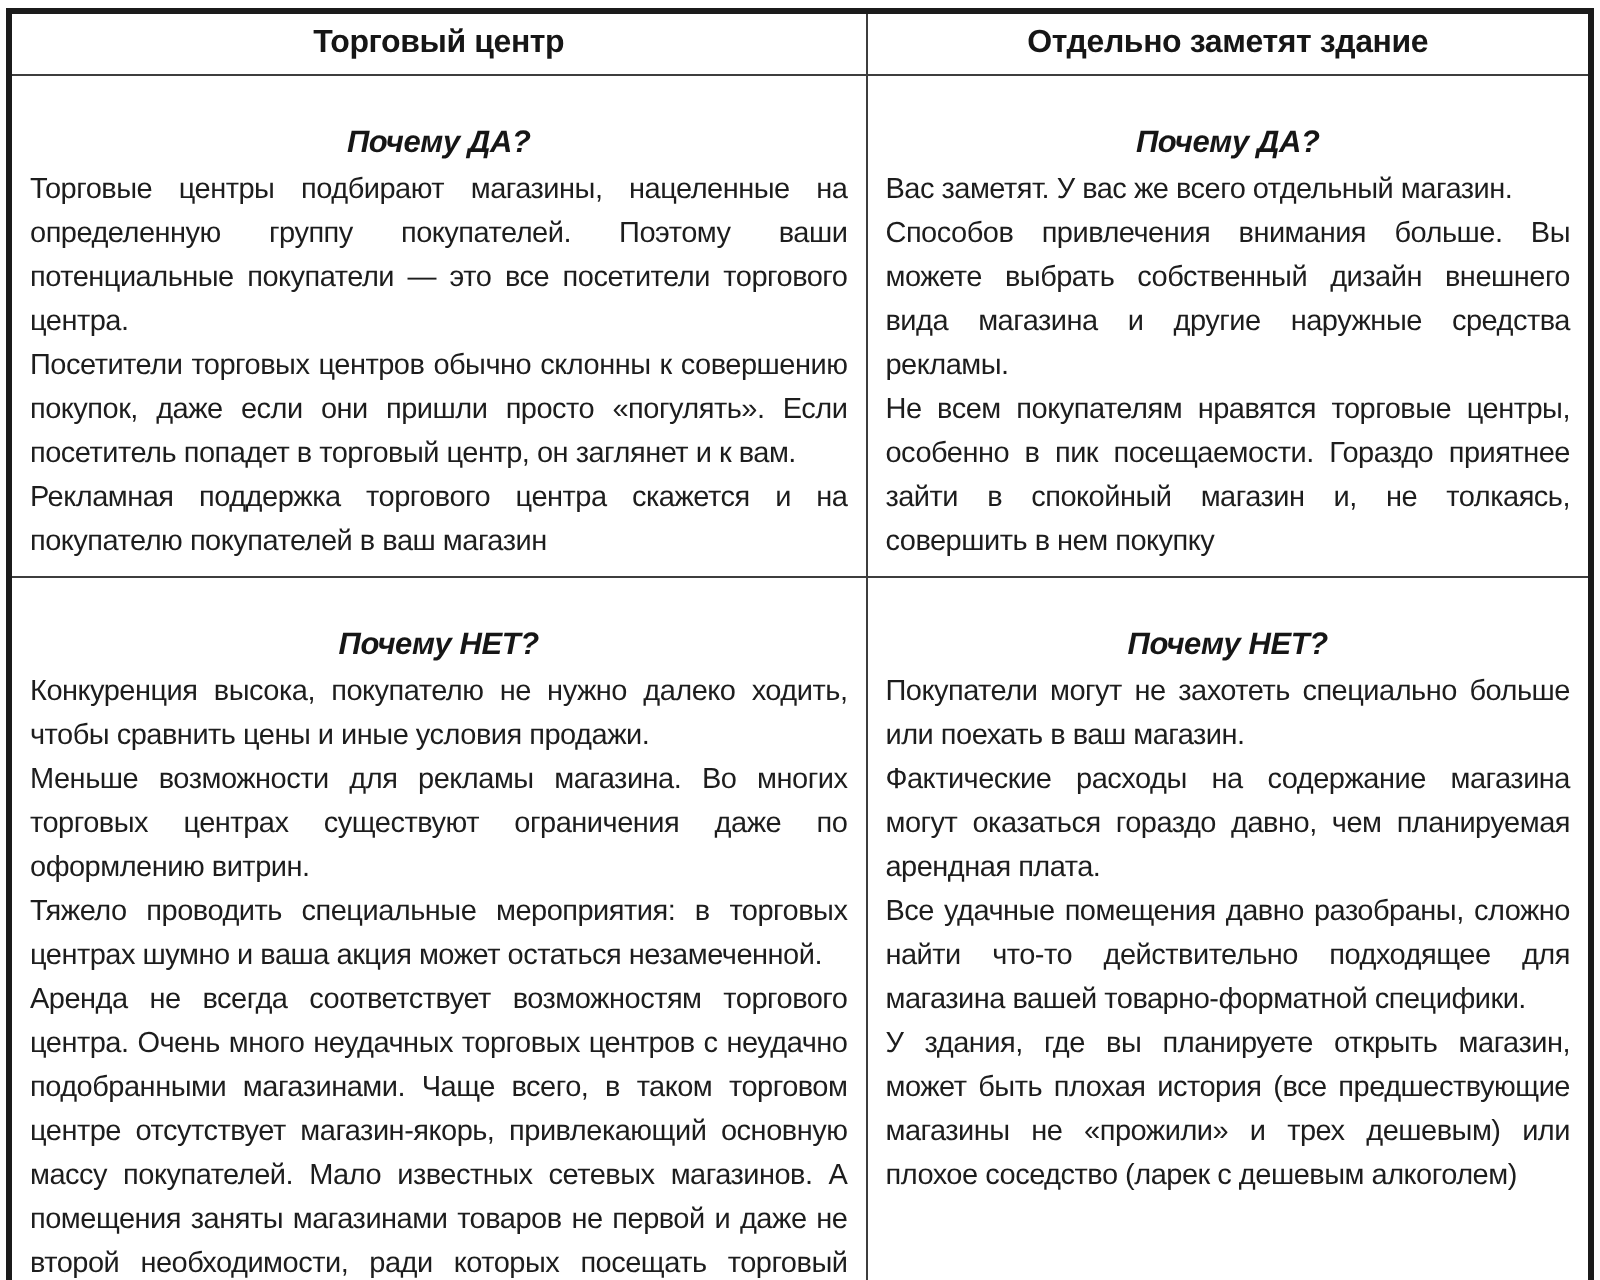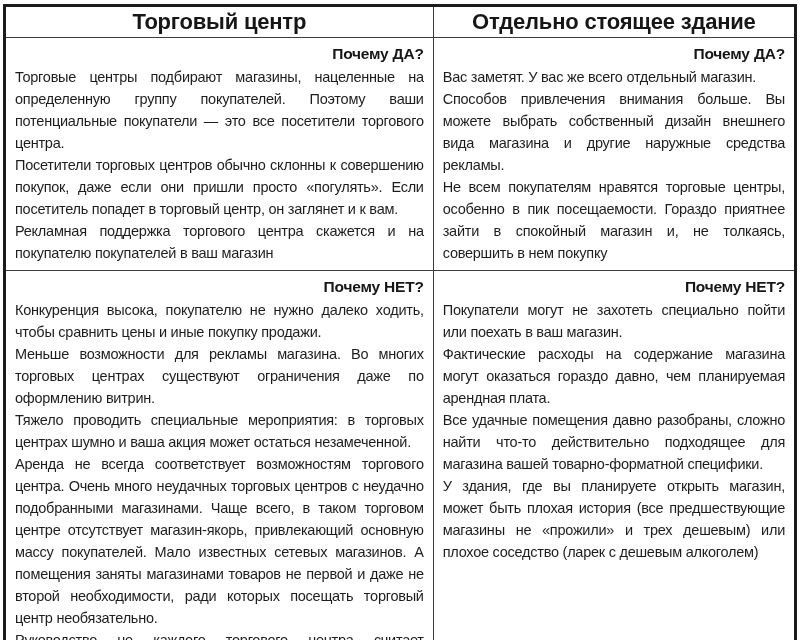--- a/index.html
+++ b/index.html
@@ -25,41 +25,42 @@
   .cmp-table th,
   .cmp-table td {
     border: 1px solid #3d3d3d;
     vertical-align: top;
     overflow: hidden;
   }
   .cmp-table th {
     height: 26px;
     vertical-align: middle;
     text-align: center;
-    font-size: 22px;
+    font-size: 16px;
     font-weight: bold;
     color: #161616;
     letter-spacing: -0.2px;
     padding: 2px 4px;
   }
   .cmp-table td {
     padding: 5px 9px 6px 9px;
   }
   .cmp-table tr.row-yes { height: 224px; }
   .cmp-table tr.row-no  { height: auto; }
   col.col-left  { width: 54.2%; }
   col.col-right { width: 45.8%; }
   .cell-title {
-    margin: 0 0 1px 0;
+    margin: 18px 0 1px 0;
     font-size: 15.5px;
     font-weight: bold;
     color: #161616;
-    text-align: right;
+    text-align: center;
     line-height: 22px;
     letter-spacing: -0.2px;
+    font-style: italic;
   }
   .cell-para {
     margin: 0;
     font-size: 14.5px;
     line-height: 22px;
     color: #1d1d1d;
     text-align: justify;
     letter-spacing: -0.25px;
     hyphens: auto;
     -webkit-hyphens: auto;
@@ -70,50 +71,50 @@
 
 <div class="page">
   <table class="cmp-table">
     <colgroup>
       <col class="col-left">
       <col class="col-right">
     </colgroup>
     <thead>
       <tr>
         <th>Торговый центр</th>
-        <th>Отдельно стоящее здание</th>
+        <th>Отдельно заметят здание</th>
       </tr>
     </thead>
     <tbody>
       <tr class="row-yes">
         <td>
           <p class="cell-title">Почему ДА?</p>
           <p class="cell-para">Торговые центры подбирают магазины, нацеленные на определенную группу покупателей. Поэтому ваши потенциальные покупатели — это все посетители торгового центра.</p>
           <p class="cell-para">Посетители торговых центров обычно склонны к совершению покупок, даже если они пришли просто «погулять». Если посетитель попадет в торговый центр, он заглянет и к вам.</p>
           <p class="cell-para">Рекламная поддержка торгового центра скажется и на покупателю покупателей в ваш магазин</p>
         </td>
         <td>
           <p class="cell-title">Почему ДА?</p>
           <p class="cell-para">Вас заметят. У вас же всего отдельный магазин.</p>
           <p class="cell-para">Способов привлечения внимания больше. Вы можете выбрать собственный дизайн внешнего вида магазина и другие наружные средства рекламы.</p>
           <p class="cell-para">Не всем покупателям нравятся торговые центры, особенно в пик посещаемости. Гораздо приятнее зайти в спокойный магазин и, не толкаясь, совершить в нем покупку</p>
         </td>
       </tr>
       <tr class="row-no">
         <td>
           <p class="cell-title">Почему НЕТ?</p>
-          <p class="cell-para">Конкуренция высока, покупателю не нужно далеко ходить, чтобы сравнить цены и иные покупку продажи.</p>
+          <p class="cell-para">Конкуренция высока, покупателю не нужно далеко ходить, чтобы сравнить цены и иные условия продажи.</p>
           <p class="cell-para">Меньше возможности для рекламы магазина. Во многих торговых центрах существуют ограничения даже по оформлению витрин.</p>
           <p class="cell-para">Тяжело проводить специальные мероприятия: в торговых центрах шумно и ваша акция может остаться незамеченной.</p>
           <p class="cell-para">Аренда не всегда соответствует возможностям торгового центра. Очень много неудачных торговых центров с неудачно подобранными магазинами. Чаще всего, в таком торговом центре отсутствует магазин-якорь, привлекающий основную массу покупателей. Мало известных сетевых магазинов. А помещения заняты магазинами товаров не первой и даже не второй необходимости, ради которых посещать торговый центр необязательно.</p>
           <p class="cell-para">Руководство не каждого торгового центра считает необходимым тратить средства на его раскрутку</p>
         </td>
         <td>
           <p class="cell-title">Почему НЕТ?</p>
-          <p class="cell-para">Покупатели могут не захотеть специально пойти или поехать в ваш магазин.</p>
+          <p class="cell-para">Покупатели могут не захотеть специально больше или поехать в ваш магазин.</p>
           <p class="cell-para">Фактические расходы на содержание магазина могут оказаться гораздо давно, чем планируемая арендная плата.</p>
           <p class="cell-para">Все удачные помещения давно разобраны, сложно найти что-то действительно подходящее для магазина вашей товарно-форматной специфики.</p>
           <p class="cell-para">У здания, где вы планируете открыть магазин, может быть плохая история (все предшествующие магазины не «прожили» и трех дешевым) или плохое соседство (ларек с дешевым алкоголем)</p>
         </td>
       </tr>
     </tbody>
   </table>
 </div>
 
 </body></html>

